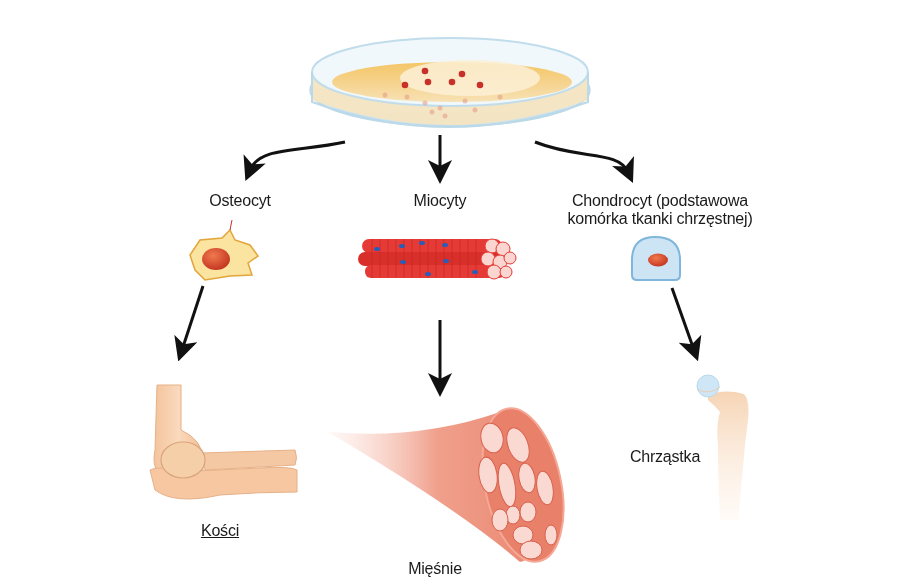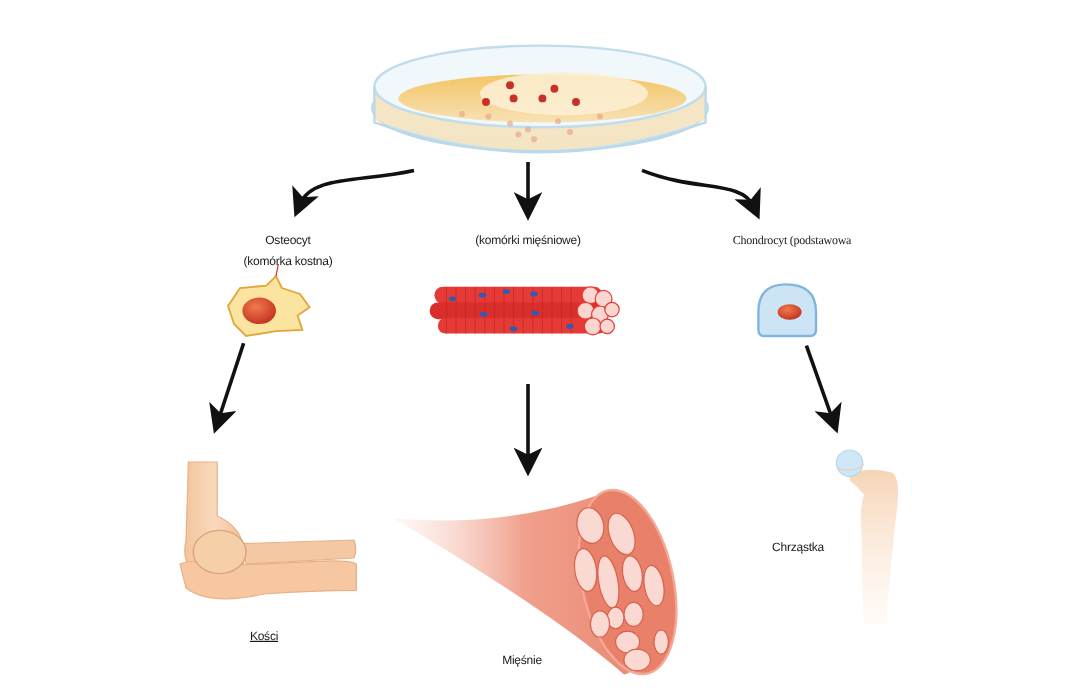--- a/index.html
+++ b/index.html
@@ -1,17 +1,17 @@
 <!DOCTYPE html>
 <html><head>
   <meta charset="utf-8">
   <style>
     html, body { margin: 0; padding: 0; background: #ffffff; }
     body { width: 900px; height: 579px; position: relative; overflow: hidden; font-family: "Liberation Sans", sans-serif; }
-    .label { position: absolute; color: #1a1a1a; font-size: 10px; line-height: 18px; text-align: center; white-space: nowrap; letter-spacing: -0.2px; }
+    .label { position: absolute; color: #1a1a1a; font-size: 16px; line-height: 18px; text-align: center; white-space: nowrap; letter-spacing: -0.2px; }
     svg.art { position: absolute; left: 0; top: 0; }
   </style>
 </head>
 <body>
 
 <svg class="art" width="900" height="579" viewBox="0 0 900 579">
   <defs>
     <marker id="arrowhead" markerWidth="8" markerHeight="8" refX="4" refY="4" orient="auto" markerUnits="strokeWidth">
       <path d="M0,0 L8,4 L0,8 L2,4 z" fill="#111"></path>
     </marker>
@@ -159,26 +159,26 @@
 
   <g>
     <path d="M708,395 Q720,390 735,392 L744,394 Q750,400 748,420 L745,445 Q742,480 738,520 L720,520 Q718,480 718,445 Q716,425 720,412 Q714,405 708,400 Z" fill="url(#femurGrad)"></path>
     <circle cx="708" cy="386" r="11" fill="#cfe6f6" stroke="#b8d8ec" stroke-width="1"></circle>
     <path d="M698,390 Q710,395 720,387" fill="none" stroke="#e8cfb3" stroke-width="1"></path>
   </g>
 </svg>
 
 <div class="label" style="left:170px; top:192px; width:140px;">
   <div>Osteocyt</div>
-  <div>(komórka kostna)</div>
 </div>
 
 <div class="label" style="left:345px; top:192px; width:190px;">
-  <div>(komórki mięśniowe)</div>
+  <div>Miocyty</div>
 </div>
 
-<div class="label" style="left:550px; top:192px; width:220px;font-family:Liberation Serif, serif;">
+<div class="label" style="left:550px; top:192px; width:220px;">
   <div>Chondrocyt (podstawowa</div>
+  <div>komórka tkanki chrzęstnej)</div>
 </div>
 
 <div class="label" style="left:190px; top:522px; width:60px;text-decoration:underline;">Kości</div>
-<div class="label" style="left:400px; top:542px; width:70px;">Mięśnie</div>
+<div class="label" style="left:400px; top:560px; width:70px;">Mięśnie</div>
 <div class="label" style="left:625px; top:448px; width:80px;">Chrząstka</div>
 
 </body></html>

